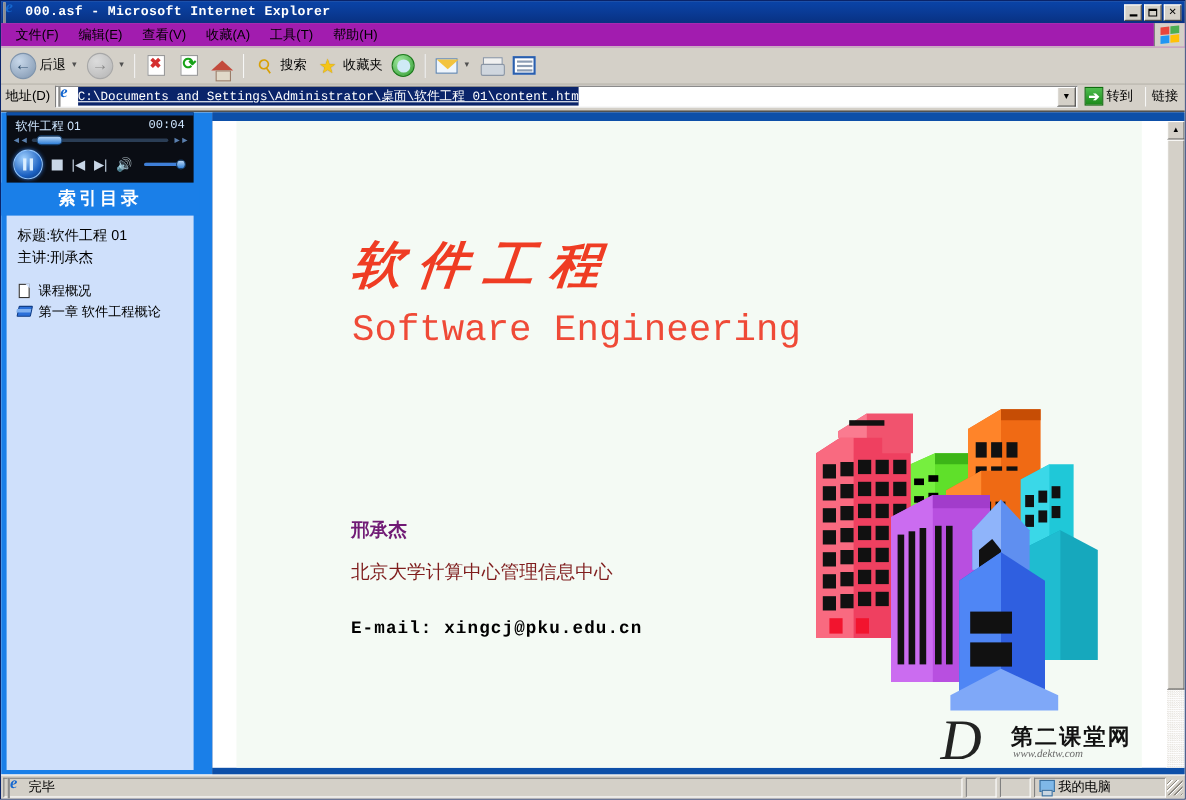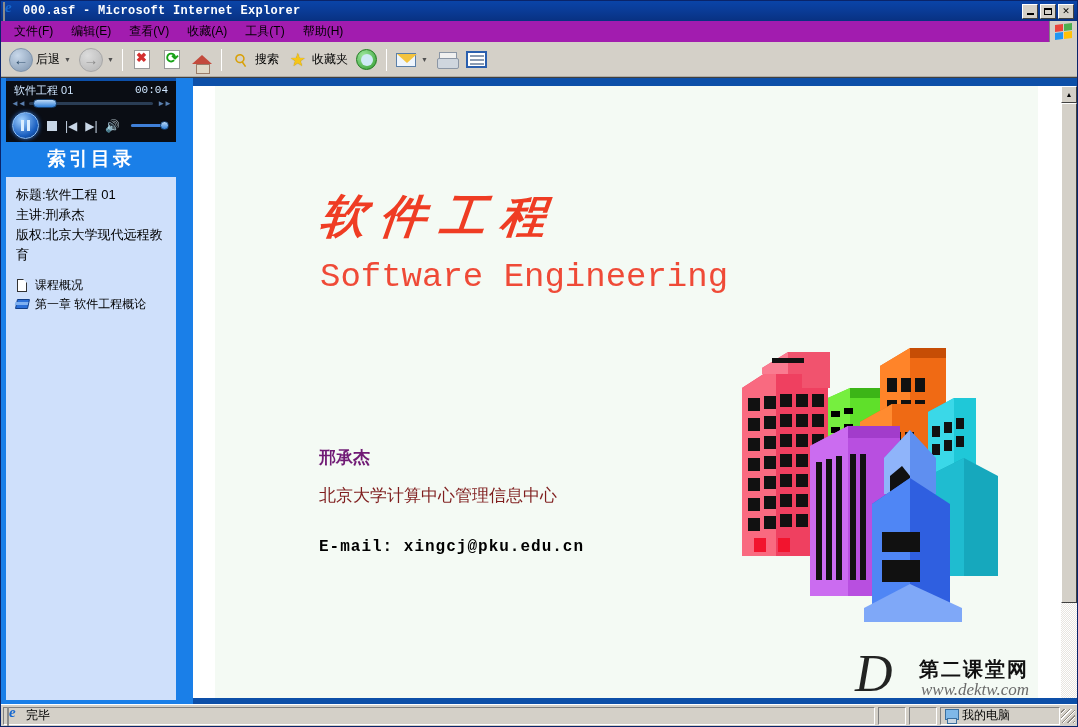--- a/index.html
+++ b/index.html
@@ -254,21 +254,21 @@
   .btn-stop { width:10px;height:10px;background:#c8d6e6;}
   .btn-prev, .btn-next { color:#c8d6e6; font-size:12px; line-height:1;}
   .btn-vol { color:#c8d6e6; font-size:12px;}
   .vol-track { flex:1 1 auto; height:3px; background:#2a3d55; border-radius:2px; position:relative; margin-left:2px; margin-right:2px;}
   .vol-fill { position:absolute;left:0;top:0;height:3px;width:100%;background:#3f7fd8;border-radius:2px;}
   .vol-thumb { position:absolute;right:-1px;top:-3px;width:9px;height:9px;border-radius:50%;background:linear-gradient(to bottom,#bcd9f7,#2f7fd8);border:1px solid #16406f;}
 
   .idx-header {
     background: #1a7fe8;
     color: #ffffff;
-    font-size: 19px; font-weight: bold;
+    font-size: 16px; font-weight: bold;
     text-align: center;
     padding: 4px 0 5px 0;
     letter-spacing: 3px;
   }
   .sidebar-body {
     flex: 1 1 auto;
     background: #cfe0fb;
     margin: 0 5px;
     padding: 8px 8px 8px 10px;
     overflow: hidden;
@@ -375,21 +375,21 @@
   }
   .wm-cn {
     position:absolute; left: 72px; top: 8px;
     font-size: 20px; font-weight: bold; color:#111;
     letter-spacing: 2px; white-space:nowrap;
     font-family:"Liberation Serif", serif;
   }
   .wm-url {
     position:absolute; left: 74px; top: 32px;
     font-family:"Liberation Serif", serif;
-    font-style: italic; font-size: 17px;
+    font-style: italic; font-size: 10px;
     color: #6a6a6a; white-space: nowrap;
   }
 
   
   .vscroll {
     width: 17px; flex: 0 0 17px;
     background: #d4d0c8;
     display: flex; flex-direction: column;
     border-left: 1px solid #fff;
   }
@@ -528,20 +528,34 @@
           <span class="ic-print"></span>
         </span>
       </div>
     <div class="tb-btn">
         <span class="ic">
           <span class="ic-edit"></span>
         </span>
       </div>
   </div>
 
+  <div class="addrbar">
+    <span class="addr-label">地址(D)</span>
+    <div class="addr-field">
+      <span class="addr-icon"><span class="ie-glyph"></span></span>
+      <span class="addr-text" title="C:\Documents and Settings\Administrator\桌面\软件工程 01\content.htm">C:\Documents and Settings\Administrator\桌面\软件工程 01\content.htm</span>
+      <span class="addr-drop">▼</span>
+    </div>
+    <div class="go-btn">
+      <span class="go-arrow">➔</span>
+      <span class="go-label">转到</span>
+    </div>
+    <span class="links-sep"></span>
+    <span class="links-label">链接</span>
+  </div>
 
   <div class="bodyarea">
 
     <div class="sidebar">
 
       <div class="player">
         <div class="player-head">
           <span class="player-title">软件工程 01</span>
           <span class="player-time">00:04</span>
         </div>
@@ -568,21 +582,20 @@
             <span class="vol-thumb"></span>
           </span>
         </div>
       </div>
 
       <div class="idx-header">索引目录</div>
 
       <div class="sidebar-body">
         <div class="meta-line">标题:软件工程 01</div>
         <div class="meta-line">主讲:刑承杰</div>
-        <div class="meta-line wrap">版权:北京大学现代远程教育</div>
 
         <div class="toc">
           <div class="toc-item">
             <span class="toc-ic">
                 <span class="ic-doc"></span>
               </span>
             <span class="toc-label">课程概况</span>
           </div>
           <div class="toc-item">
             <span class="toc-ic">

